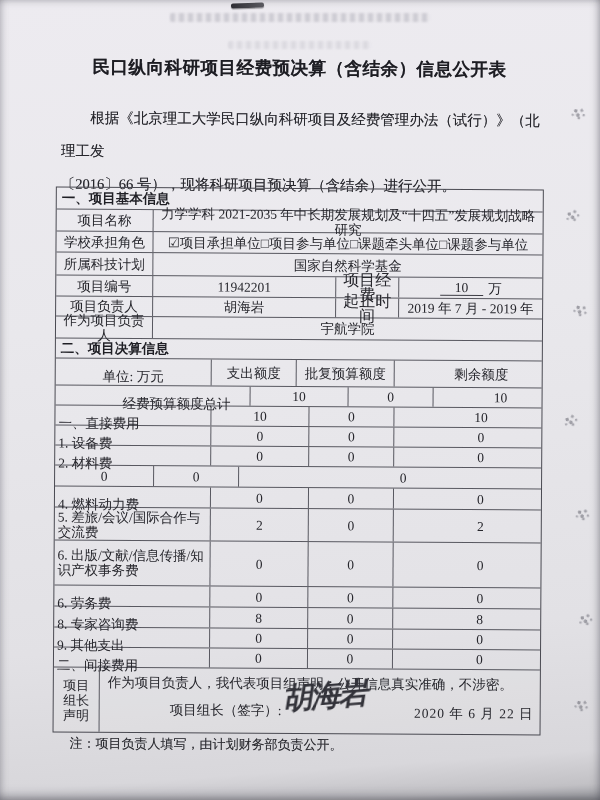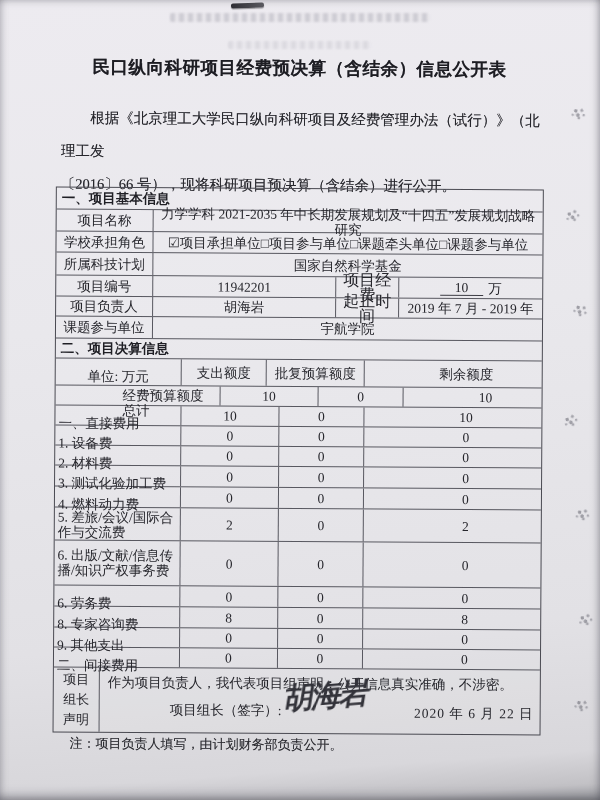--- a/index.html
+++ b/index.html
@@ -46,32 +46,32 @@
   .sec{font-family:"Liberation Sans",sans-serif;font-weight:bold;font-size:13.5px;
     color:#1f1f25;display:flex;align-items:center;padding-left:5px;}
   .c{display:flex;align-items:center;justify-content:center;text-align:center;
     box-sizing:border-box;font-size:13.5px;line-height:15px;padding:1px 2px;}
   .c + .c{border-left:1px solid #585860;}
   .lab{width:96px;flex:none;}
   .val{flex:1;}
   .v1{width:183px;flex:none;}
   .lab2{width:63px;flex:none;font-size:16px;}
   .v2{flex:1;}
-  .c1{width:125px;flex:none;justify-content:flex-start;text-align:left;padding:17px 3px;border-radius:10px;}
+  .c1{width:155px;flex:none;justify-content:flex-start;text-align:left;padding:17px 3px;border-radius:10px;}
   .c2{width:98px;flex:none;}
   .c3{width:85px;flex:none;}
   .c4{flex:1;padding-left:28px;}
   .indent{padding-left:28px;margin-left:39px;}
   .h20{height:20px;} .h21{height:21px;} .h22{height:22px;} .h23{height:23px;}
   .h27{height:27px;} .h33{height:33px;} .h45{height:45px;} .h65{height:65px;}
   .colhead .c{font-size:13.5px;}
   .underlined{display:inline-block;border-bottom:1px solid #3c3c44;padding:0 15px;}
   .unit-gap{margin-left:5px;}
   
-  .dl{width:45px;flex:none;white-space:pre-line;font-size:13px;line-height:20px;
+  .dl{width:45px;flex:none;white-space:pre-line;font-size:13px;line-height:15px;
     display:flex;align-items:center;justify-content:center;text-align:center;}
   .dc{flex:1;position:relative;display:block;padding:0;}
   .dc .statement{position:absolute;top:6px;left:8px;right:6px;font-size:13.5px;
     line-height:17px;text-align:left;}
   .sign-label{position:absolute;left:70px;top:34px;font-size:13.5px;}
   .signature{position:absolute;left:185px;top:18px;font-size:30px;font-weight:bold;
     color:#33333a;transform:rotate(-5deg) skewX(-14deg);letter-spacing:-2px;
     filter:blur(.25px);font-family:"Liberation Serif",serif;}
   .sign-date{position:absolute;right:6px;top:36px;font-size:13.5px;letter-spacing:1px;margin-left:40px;}
   .footnote{position:absolute;top:736px;left:74px;font-size:13px;color:#2a2a30;
@@ -134,21 +134,21 @@
       </div>
 
       <div class="t-row h20">
         <div class="c lab">项目负责人</div>
         <div class="c v1">胡海岩</div>
         <div class="c lab2">起止时间</div>
         <div class="c v2">2019 年 7 月 -  2019 年</div>
       </div>
 
       <div class="t-row h22">
-        <div class="c lab">课题参与单位</div>
+        <div class="c lab">作为项目负责人</div>
         <div class="c val">宇航学院</div>
       </div>
 
       <div class="t-row sec h20">
         <span>二、项目决算信息</span>
       </div>
 
       <div class="t-row colhead h27">
         <div class="c c1" style="justify-content:center;text-align:center;">单位: 万元</div>
         <div class="c c3">支出额度</div>
@@ -178,21 +178,20 @@
       </div>
 
       <div class="t-row h20">
         <div class="c c1">2. 材料费</div>
         <div class="c c2">0</div>
         <div class="c c3">0</div>
         <div class="c c4">0</div>
       </div>
 
       <div class="t-row h21">
-        <div class="c c1">3. 测试化验加工费</div>
         <div class="c c2">0</div>
         <div class="c c3">0</div>
         <div class="c c4">0</div>
       </div>
 
       <div class="t-row h21">
         <div class="c c1">4. 燃料动力费</div>
         <div class="c c2">0</div>
         <div class="c c3">0</div>
         <div class="c c4">0</div>

